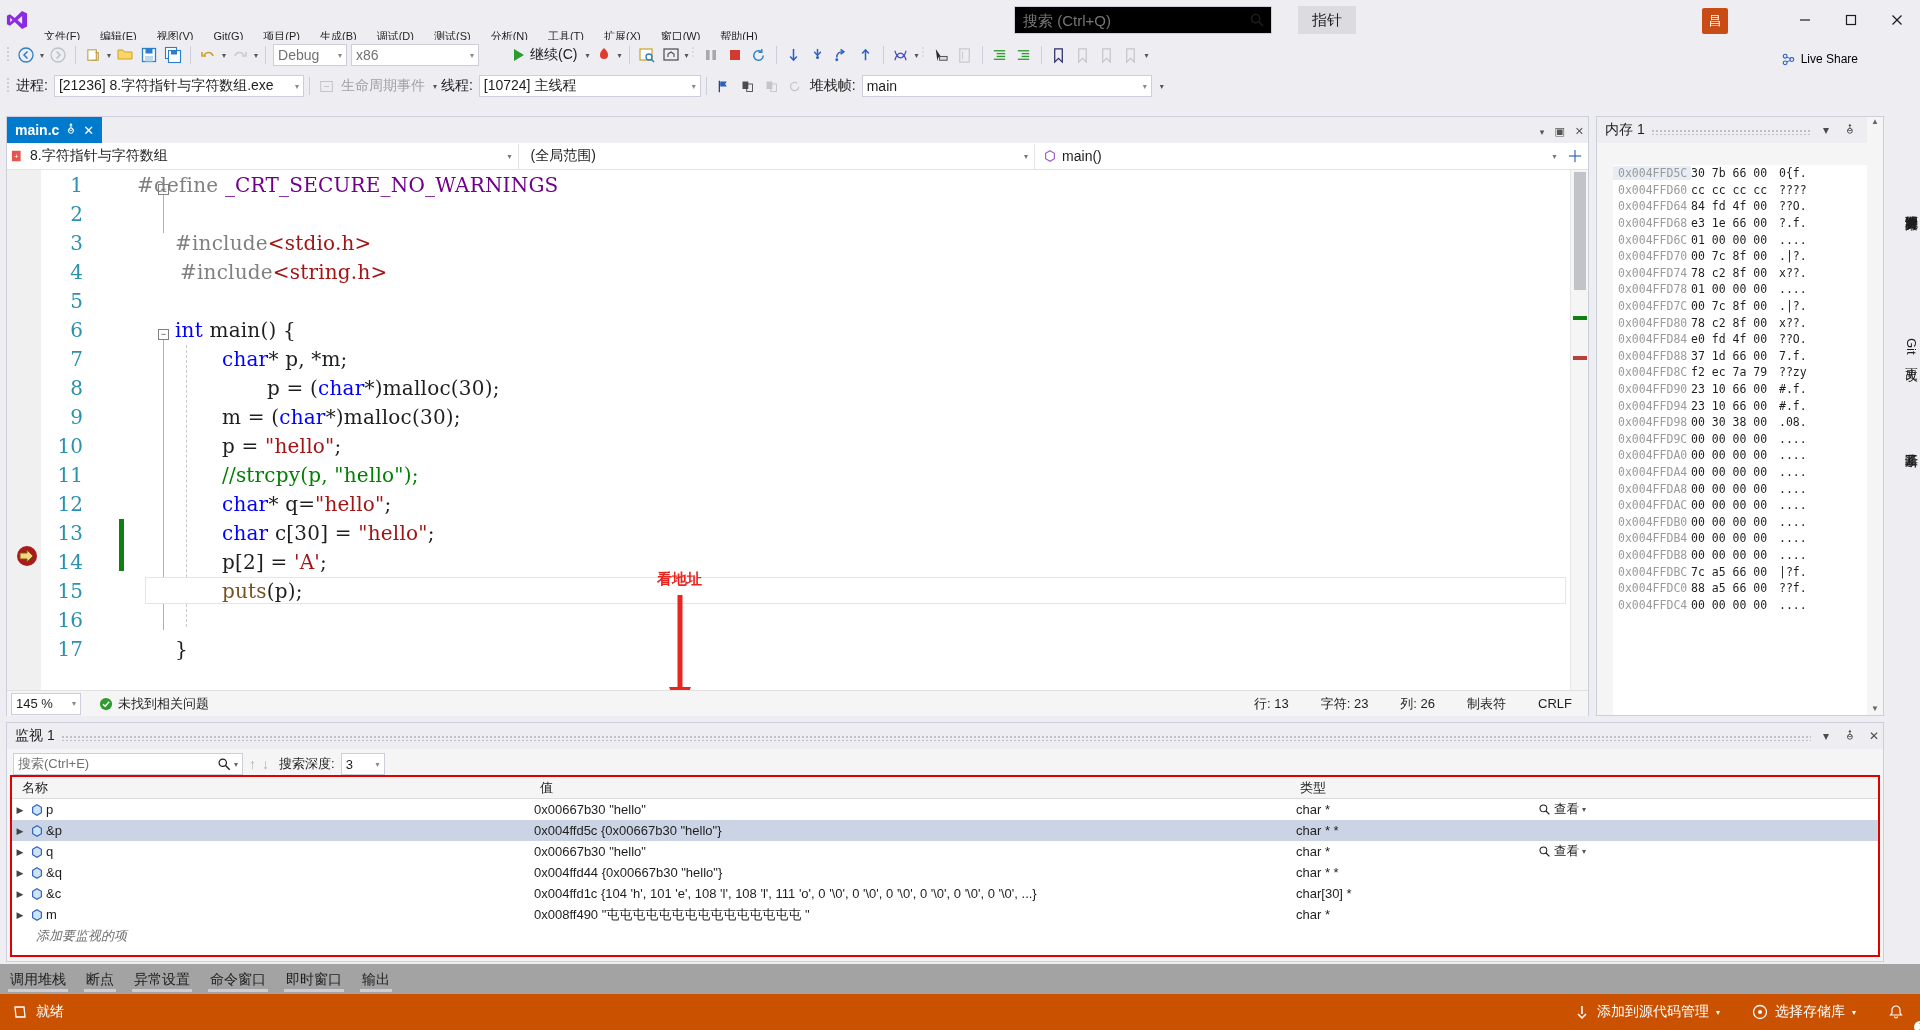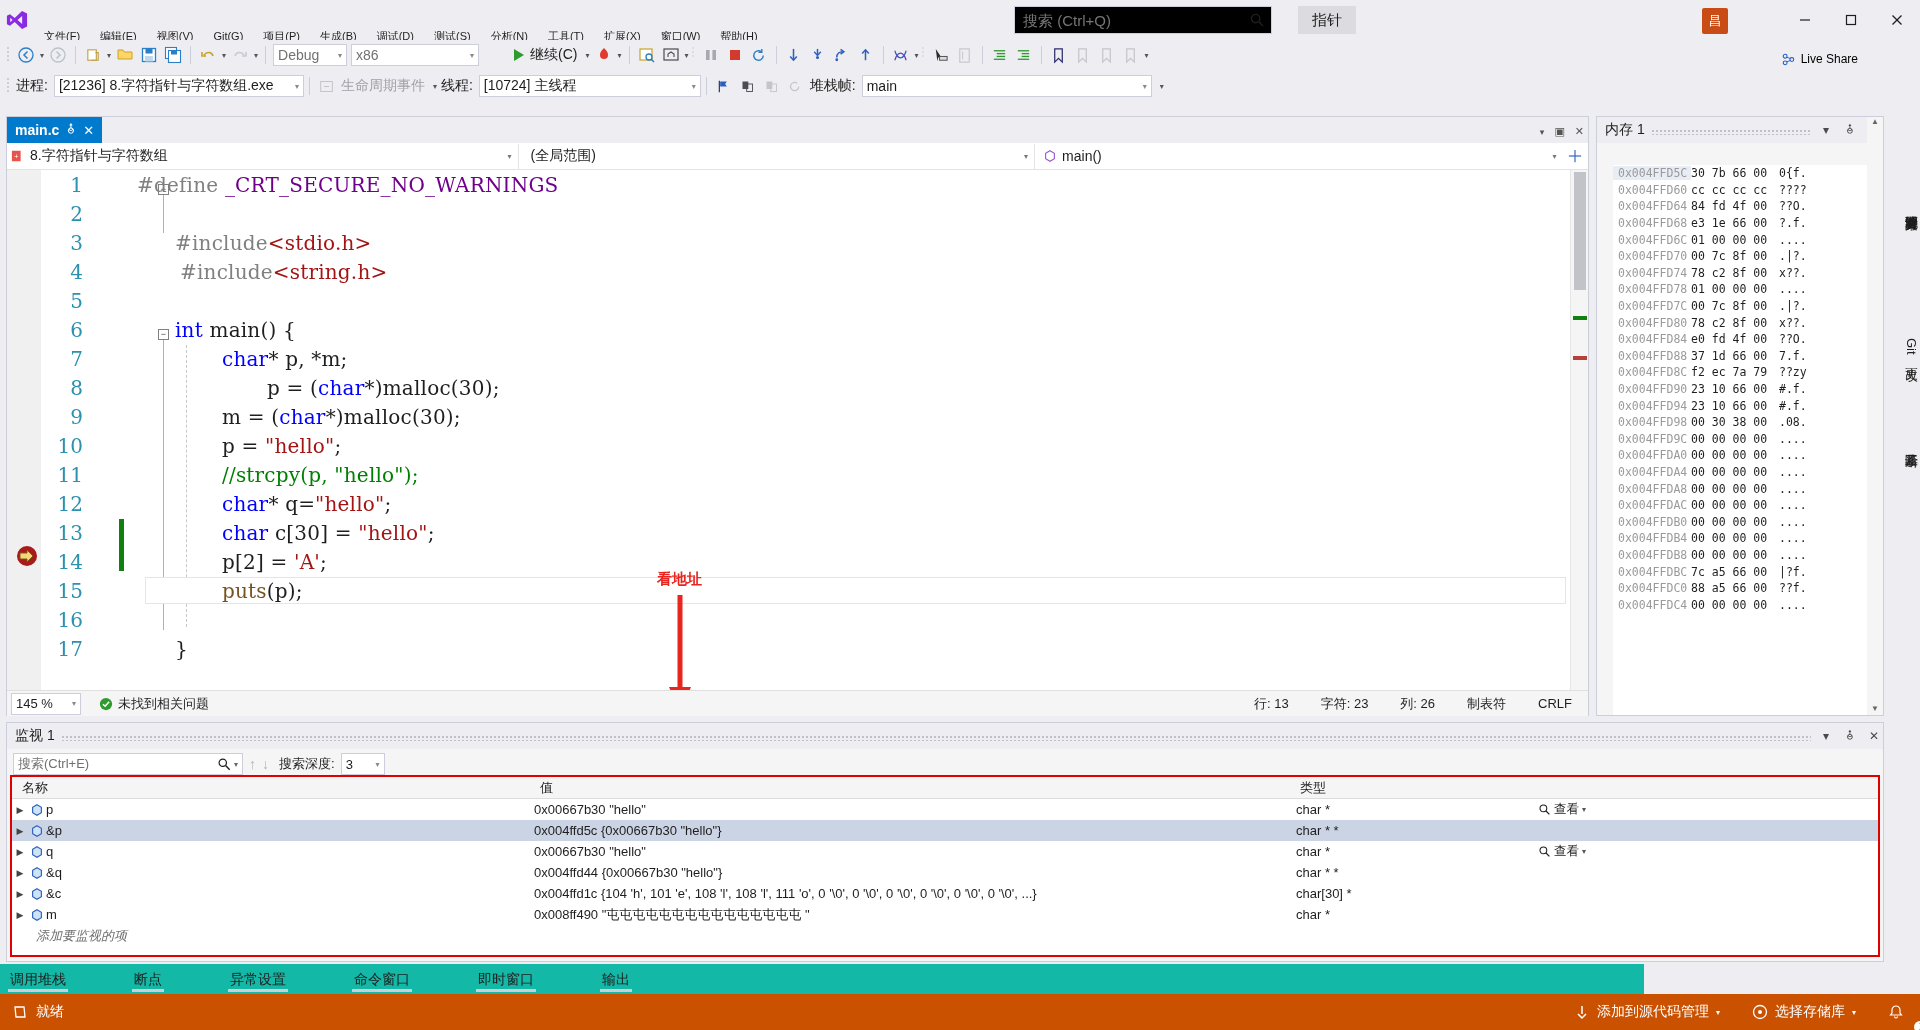--- a/index.html
+++ b/index.html
@@ -207,21 +207,21 @@
   .gexp { width: 16px; text-align: center; font-size: 9px; color: #444; }
   .gicon { width: 18px; display: flex; align-items: center; justify-content: center; }
   .gname { flex: 0 0 auto; }
   .col-name { width: 518px; display: flex; align-items: center; }
   .col-val { width: 760px; padding-left: 4px; white-space: nowrap; overflow: hidden; }
   .col-type { padding-left: 6px; }
   .magview { position: absolute; right: 292px; display: flex; align-items: center; gap: 3px; font-size: 12.5px; }
   .addwatch { font-style: italic; color: #717171; padding-left: 24px; height: 21px; display: flex; align-items: center; font-size: 13px; }
 
   
-  .btabs { position: absolute; left: 0; top: 964px; width: 1644px; height: 30px; background: #14b8a6; display: flex; align-items: center; gap: 48px; }
+  .btabs { position: absolute; left: 0; top: 964px; width: 1920px; height: 30px; background: #a3a3a3; display: flex; align-items: center; }
   .btab { padding: 0 10px; font-size: 14px; line-height: 30px; position: relative; }
   .btab .ul { position: absolute; left: 8px; right: 8px; bottom: 2px; height: 3px; background: #cdcdd3; }
   .statusbar {
     position: absolute; left: 0; top: 994px; width: 1920px; height: 36px; background: #ca5100;
     display: flex; align-items: center; color: #ffffff; font-size: 14px;
   }
   .sb-left { display: flex; align-items: center; gap: 8px; padding-left: 12px; }
   .sb-right { margin-left: auto; display: flex; align-items: center; }
   .sb-item { display: flex; align-items: center; gap: 7px; padding: 0 16px; height: 36px; }
   .bell { position: relative; }

